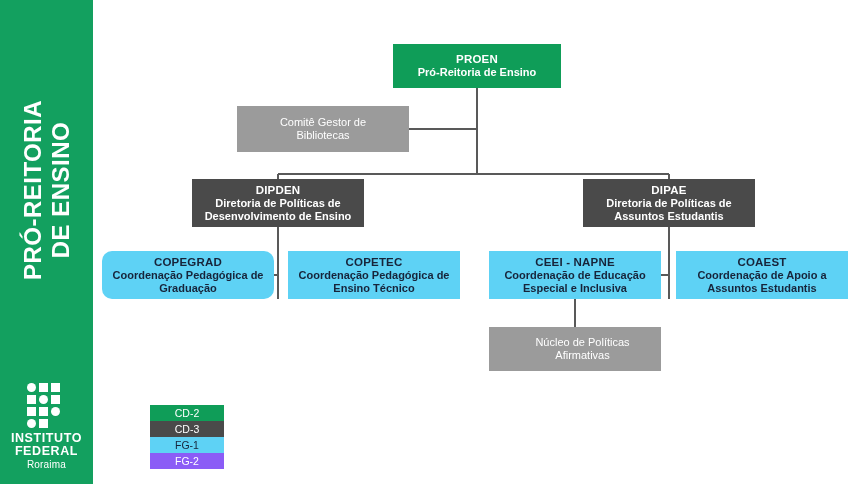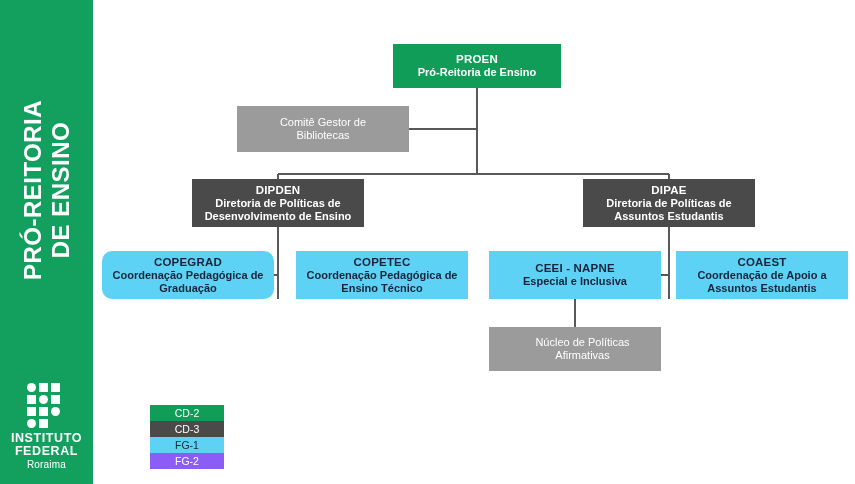--- a/index.html
+++ b/index.html
@@ -216,28 +216,29 @@
       <div class="desc">Diretoria de Políticas de</div>
       <div class="desc">Assuntos Estudantis</div>
     </div>
 
     <div class="node blue" style="left:9px; top:235px; width:172px; height:48px;border-radius:10px;">
       <div class="code">COPEGRAD</div>
       <div class="desc">Coordenação Pedagógica de</div>
       <div class="desc">Graduação</div>
     </div>
 
-    <div class="node blue" style="left:195px; top:235px; width:172px; height:48px;margin-left:8px;">
+    <div class="node blue" style="left:195px; top:235px; width:172px; height:48px;">
       <div class="code">COPETEC</div>
       <div class="desc">Coordenação Pedagógica de</div>
       <div class="desc">Ensino Técnico</div>
     </div>
 
     <div class="node blue" style="left:396px; top:235px; width:172px; height:48px;">
       <div class="code">CEEI - NAPNE</div>
+      <div class="desc">Coordenação de Educação</div>
       <div class="desc">Especial e Inclusiva</div>
     </div>
 
     <div class="node blue" style="left:583px; top:235px; width:172px; height:48px;">
       <div class="code">COAEST</div>
       <div class="desc">Coordenação de Apoio a</div>
       <div class="desc">Assuntos Estudantis</div>
     </div>
 
     <div class="node gray" style="left:396px; top:311px; width:172px; height:44px;padding-left:21px;">

